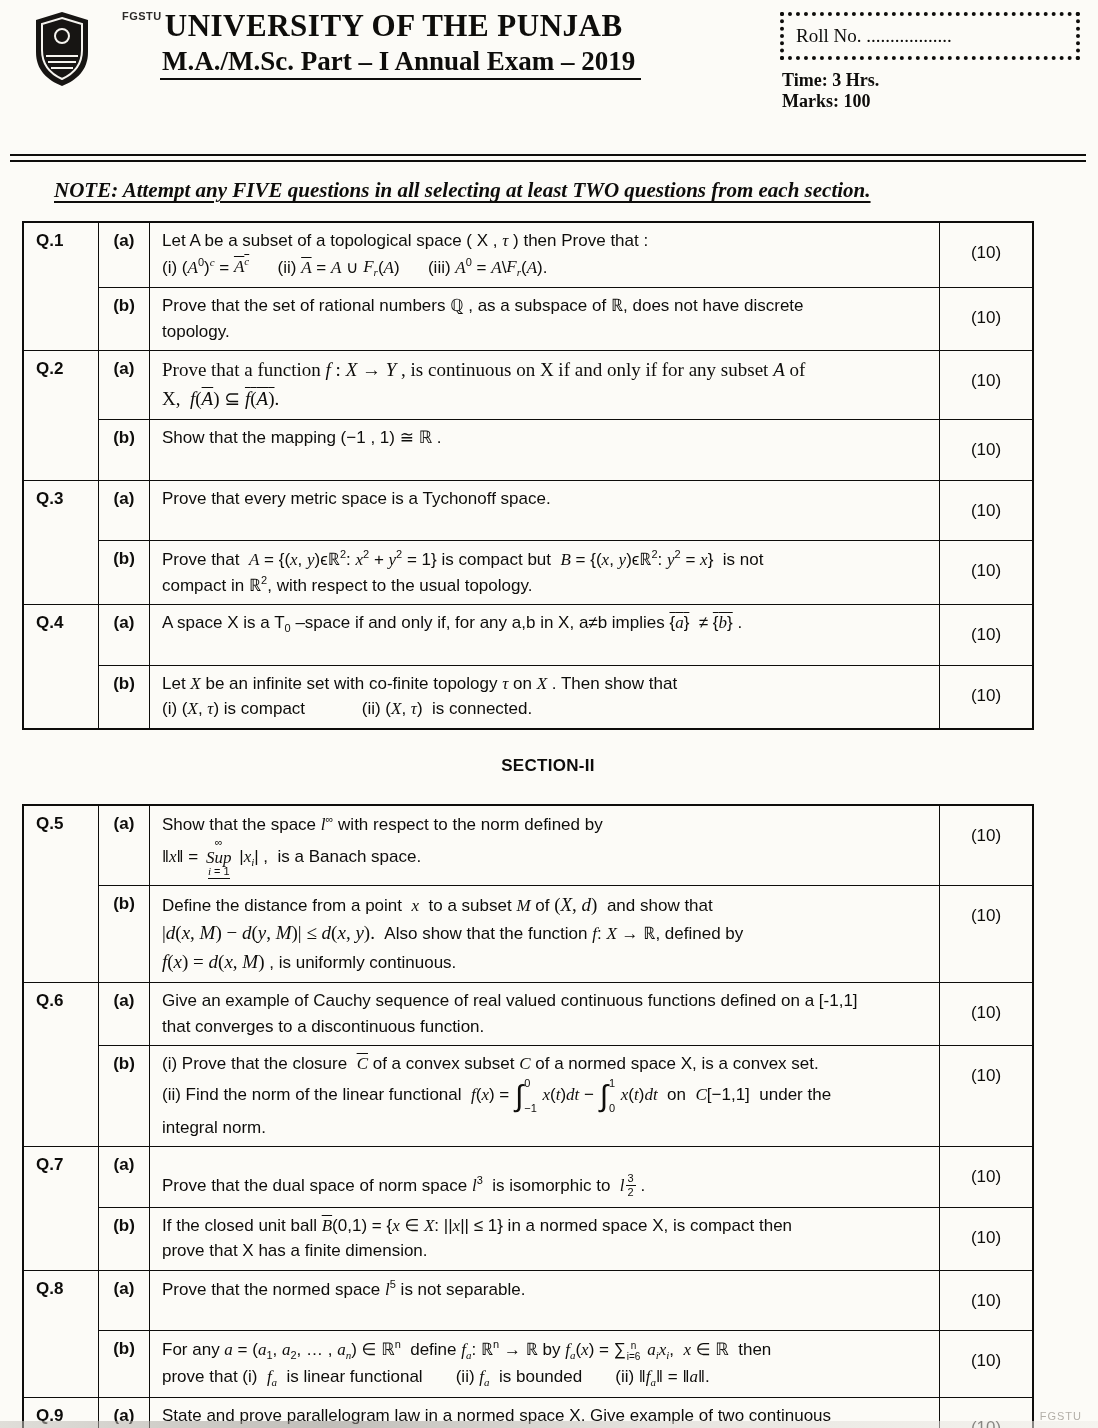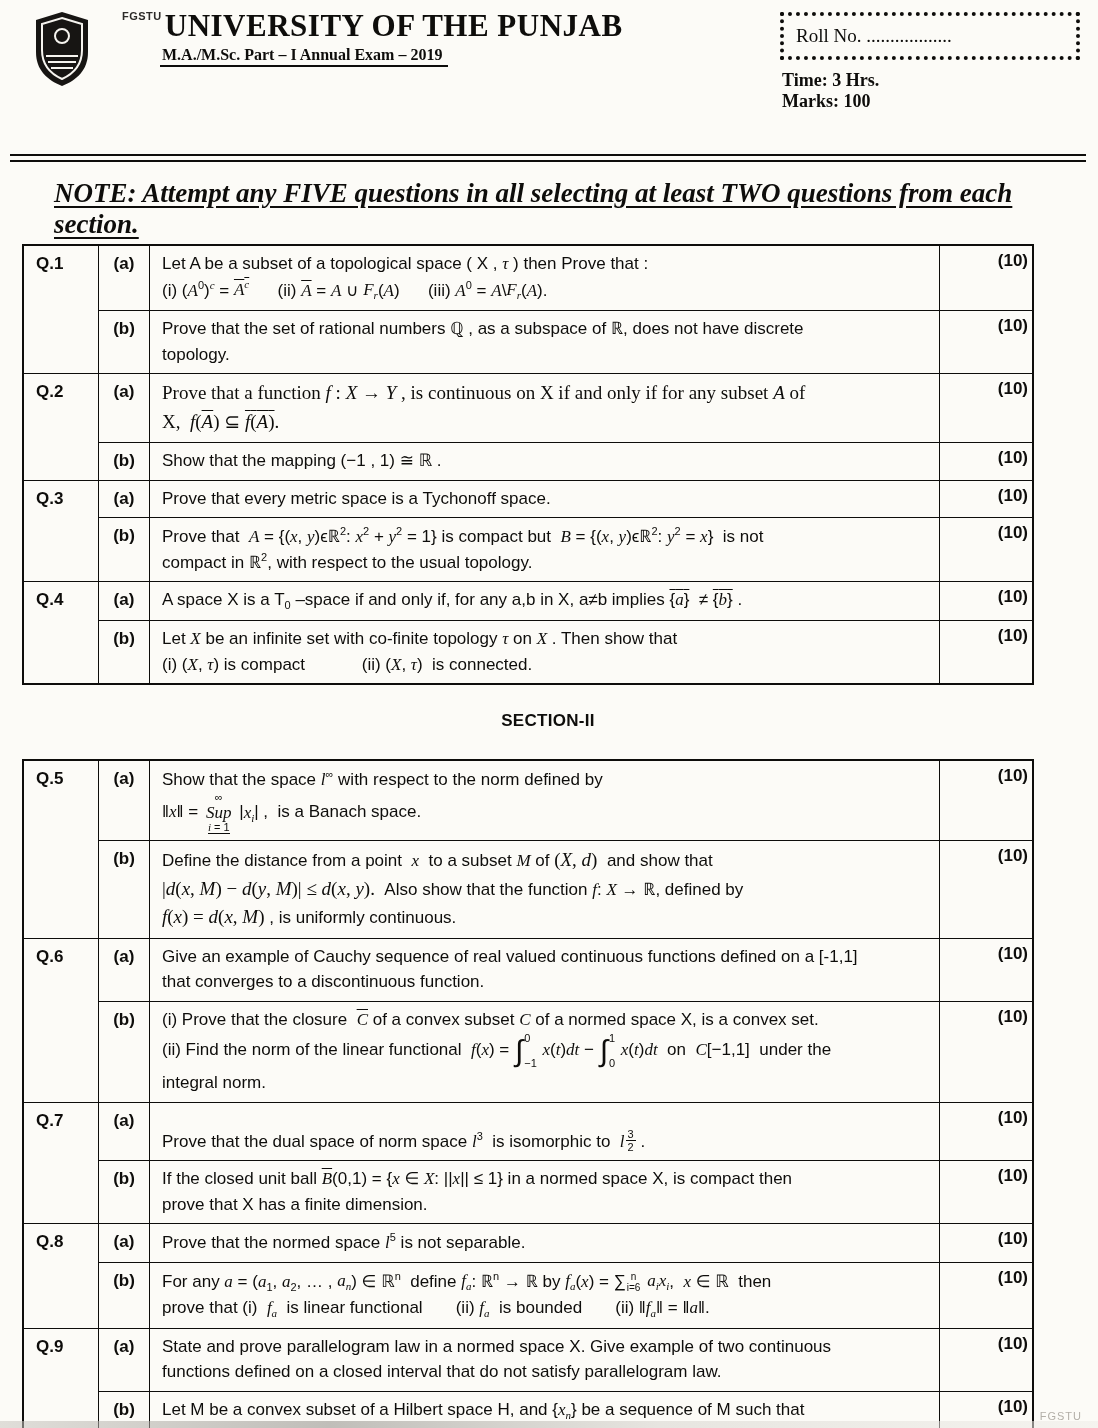--- a/index.html
+++ b/index.html
@@ -8,47 +8,47 @@
     font-family:"Liberation Sans",sans-serif;position:relative;box-sizing:border-box;
     padding:8px 12px 0 10px;overflow:hidden;
   }
   
   .hdr{position:relative;min-height:140px;margin-left:20px;}
   .logo{position:absolute;left:2px;top:2px;width:60px;height:78px;}
   .hdr-main{margin-left:92px;}
   .fgstu{font-size:11px;font-weight:bold;color:#2c2a28;vertical-align:16px;margin-right:3px;letter-spacing:.5px;}
   .uni-title{font-family:"Liberation Serif",serif;font-weight:bold;font-size:31px;letter-spacing:.5px;}
   .exam-line{
-    font-family:"Liberation Serif",serif;font-weight:bold;font-size:16px;
+    font-family:"Liberation Serif",serif;font-weight:bold;font-size:27px;
     display:inline-block;border-bottom:2.5px solid #0e0d0b;padding:0 6px 1px 2px;margin:2px 0 0 38px;
   }
   .subj-block{margin-top:8px;}
   .subject,.paper{font-family:"Liberation Serif",serif;font-weight:bold;font-size:17px;line-height:1.35;}
   .hdr-right{position:absolute;top:4px;right:6px;width:300px;}
   .rollbox{
     border:4px dotted #0e0d0b;padding:9px 10px 9px 12px;
     font-family:"Liberation Serif",serif;font-weight:normal;font-size:19px;box-sizing:border-box;
   }
   .time-marks{display:flex;justify-content:space-between;margin-top:10px;padding:0 4px 0 2px;
     font-family:"Liberation Serif",serif;font-weight:bold;font-size:18px;flex-direction:column;}
   .dbl-rule{height:4px;border-top:2.5px solid #0e0d0b;border-bottom:2.5px solid #0e0d0b;margin:6px 0 0 0;}
   
   .note{
-    font-family:"Liberation Serif",serif;font-style:italic;font-weight:bold;font-size:27px;
-    margin:16px 34px 4px 44px;text-decoration:underline;text-underline-offset:4px;
+    font-family:"Liberation Serif",serif;font-style:italic;font-weight:bold;font-size:21px;
+    margin:16px 34px 18px 44px;text-decoration:underline;text-underline-offset:4px;
   }
   
   .section-title{text-align:center;font-weight:bold;font-size:17px;margin:18px 0 8px 0;letter-spacing:.3px;}
   .section:nth-child(2) .section-title{margin-top:26px;margin-bottom:28px;}
   .qtable{border-collapse:collapse;width:1012px;margin-left:12px;border:2.5px solid #0e0d0b;table-layout:fixed;}
   .qtable td{border:1.6px solid #0e0d0b;vertical-align:top;font-size:17px;line-height:1.5;}
   td.qnum{width:58px;font-weight:bold;padding:5px 4px 4px 12px;}
   td.qpart{width:46px;font-weight:bold;text-align:center;padding:5px 2px;}
   td.qtext{padding:5px 10px 6px 12px;}
-  td.qmarks{width:84px;text-align:right;padding:2px 4px;font-weight:bold;}
+  td.qmarks{width:84px;text-align:center;padding:17px 4px;}
   
   .qtext i, .mser i{font-family:"Liberation Serif",serif;font-style:italic;}
   .mser{font-family:"Liberation Serif",serif;font-size:19px;}
   .ov{text-decoration:overline;}
   sup,sub{font-size:11px;}
   .stack{display:inline-flex;flex-direction:column;align-items:center;vertical-align:middle;line-height:1.05;margin:0 3px;}
   .stack .sm{font-size:11px;}
   .stack .ul{border-bottom:1px solid #0e0d0b;}
   .int{display:inline-flex;align-items:center;vertical-align:middle;margin:0 1px;}
   .isym{font-size:30px;line-height:1;}

